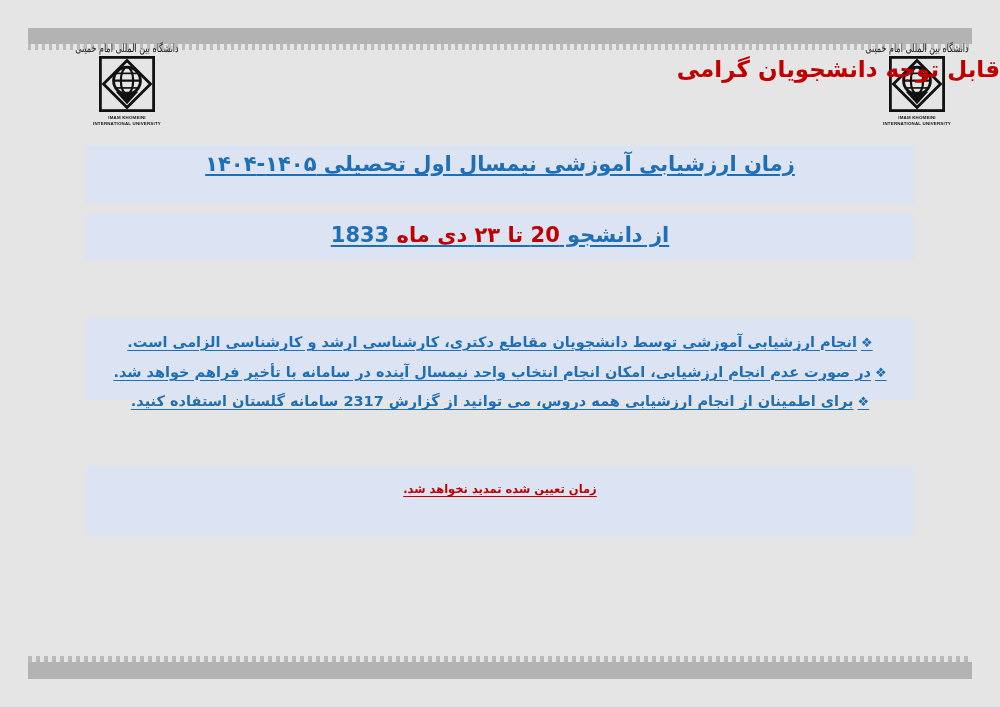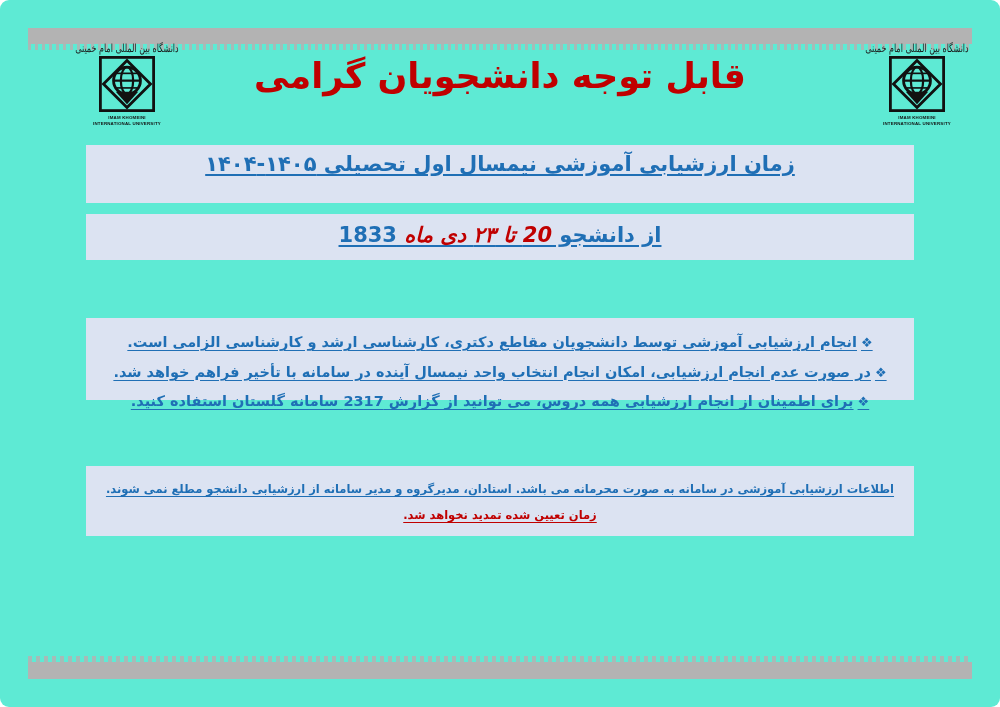--- a/index.html
+++ b/index.html
@@ -10,22 +10,21 @@
   body {
     width: 1000px;
     height: 707px;
     overflow: hidden;
     font-family: "DejaVu Sans", "Liberation Sans", sans-serif;
   }
   .page {
     position: relative;
     width: 1000px;
     height: 707px;
-    background: #5eead4;
-    border-radius: 9px;
+    background: #e5e5e5;
   }
 
   
   .torn-band {
     position: absolute;
     background: #b3b3b3;
   }
   .torn-band.top {
     left: 28px;
     top: 28px;
@@ -105,24 +104,23 @@
     letter-spacing: .2px;
     margin-top: 3px;
   }
 
   
   .main-title {
     position: absolute;
     left: 0;
     top: 56px;
     width: 1000px;
-    text-align: center;
     direction: rtl;
     font-family: "DejaVu Sans", sans-serif;
-    font-size: 35px;
+    font-size: 23px;
     font-weight: bold;
     color: #c00000;
     letter-spacing: .5px;
   }
 
   
   .panel {
     position: absolute;
     left: 86px;
     width: 828px;
@@ -138,21 +136,21 @@
 
   .heading-line {
     font-family: "DejaVu Sans", sans-serif;
     font-size: 21px;
     font-weight: bold;
     color: #1f6fb5;
     text-decoration: underline;
     text-underline-offset: 3px;
     white-space: nowrap;
   }
-  .heading-line .accent { color: #c00000; font-style: italic; }
+  .heading-line .accent { color: #c00000; }
 
   .bullet-row {
     font-family: "DejaVu Sans", sans-serif;
     font-size: 14.5px;
     font-weight: bold;
     color: #1f6fb5;
     text-decoration: underline;
     text-underline-offset: 3px;
     line-height: 2.05;
     white-space: nowrap;
@@ -236,17 +234,16 @@
     <div class="heading-line"><span>از دانشجو </span><span class="accent">20 تا ۲۳ </span><span class="accent">دی ماه </span><span>1833</span></div>
   </div>
 
   <div class="panel" id="panel-bullets">
     <div class="bullet-row"><span class="bullet-glyph">❖</span><span>انجام ارزشیابی آموزشی توسط دانشجویان مقاطع دکتری، کارشناسی ارشد و کارشناسی  الزامی است.</span></div>
     <div class="bullet-row"><span class="bullet-glyph">❖</span><span>در صورت عدم انجام ارزشیابی، امکان انجام انتخاب واحد نیمسال آینده در سامانه با تأخیر فراهم خواهد شد.</span></div>
     <div class="bullet-row"><span class="bullet-glyph">❖</span><span>برای اطمینان از انجام ارزشیابی همه دروس، می توانید از گزارش 2317 سامانه گلستان استفاده کنید.</span></div>
   </div>
 
   <div class="panel" id="panel-note">
-    <div class="note-line">اطلاعات ارزشیابی آموزشی در سامانه به صورت محرمانه می باشد. استادان، مدیرگروه و مدیر سامانه از ارزشیابی دانشجو مطلع نمی شوند.</div>
     <div class="note-line red">زمان تعیین شده تمدید نخواهد شد.</div>
   </div>
 
 </div>
 
 </body></html>

